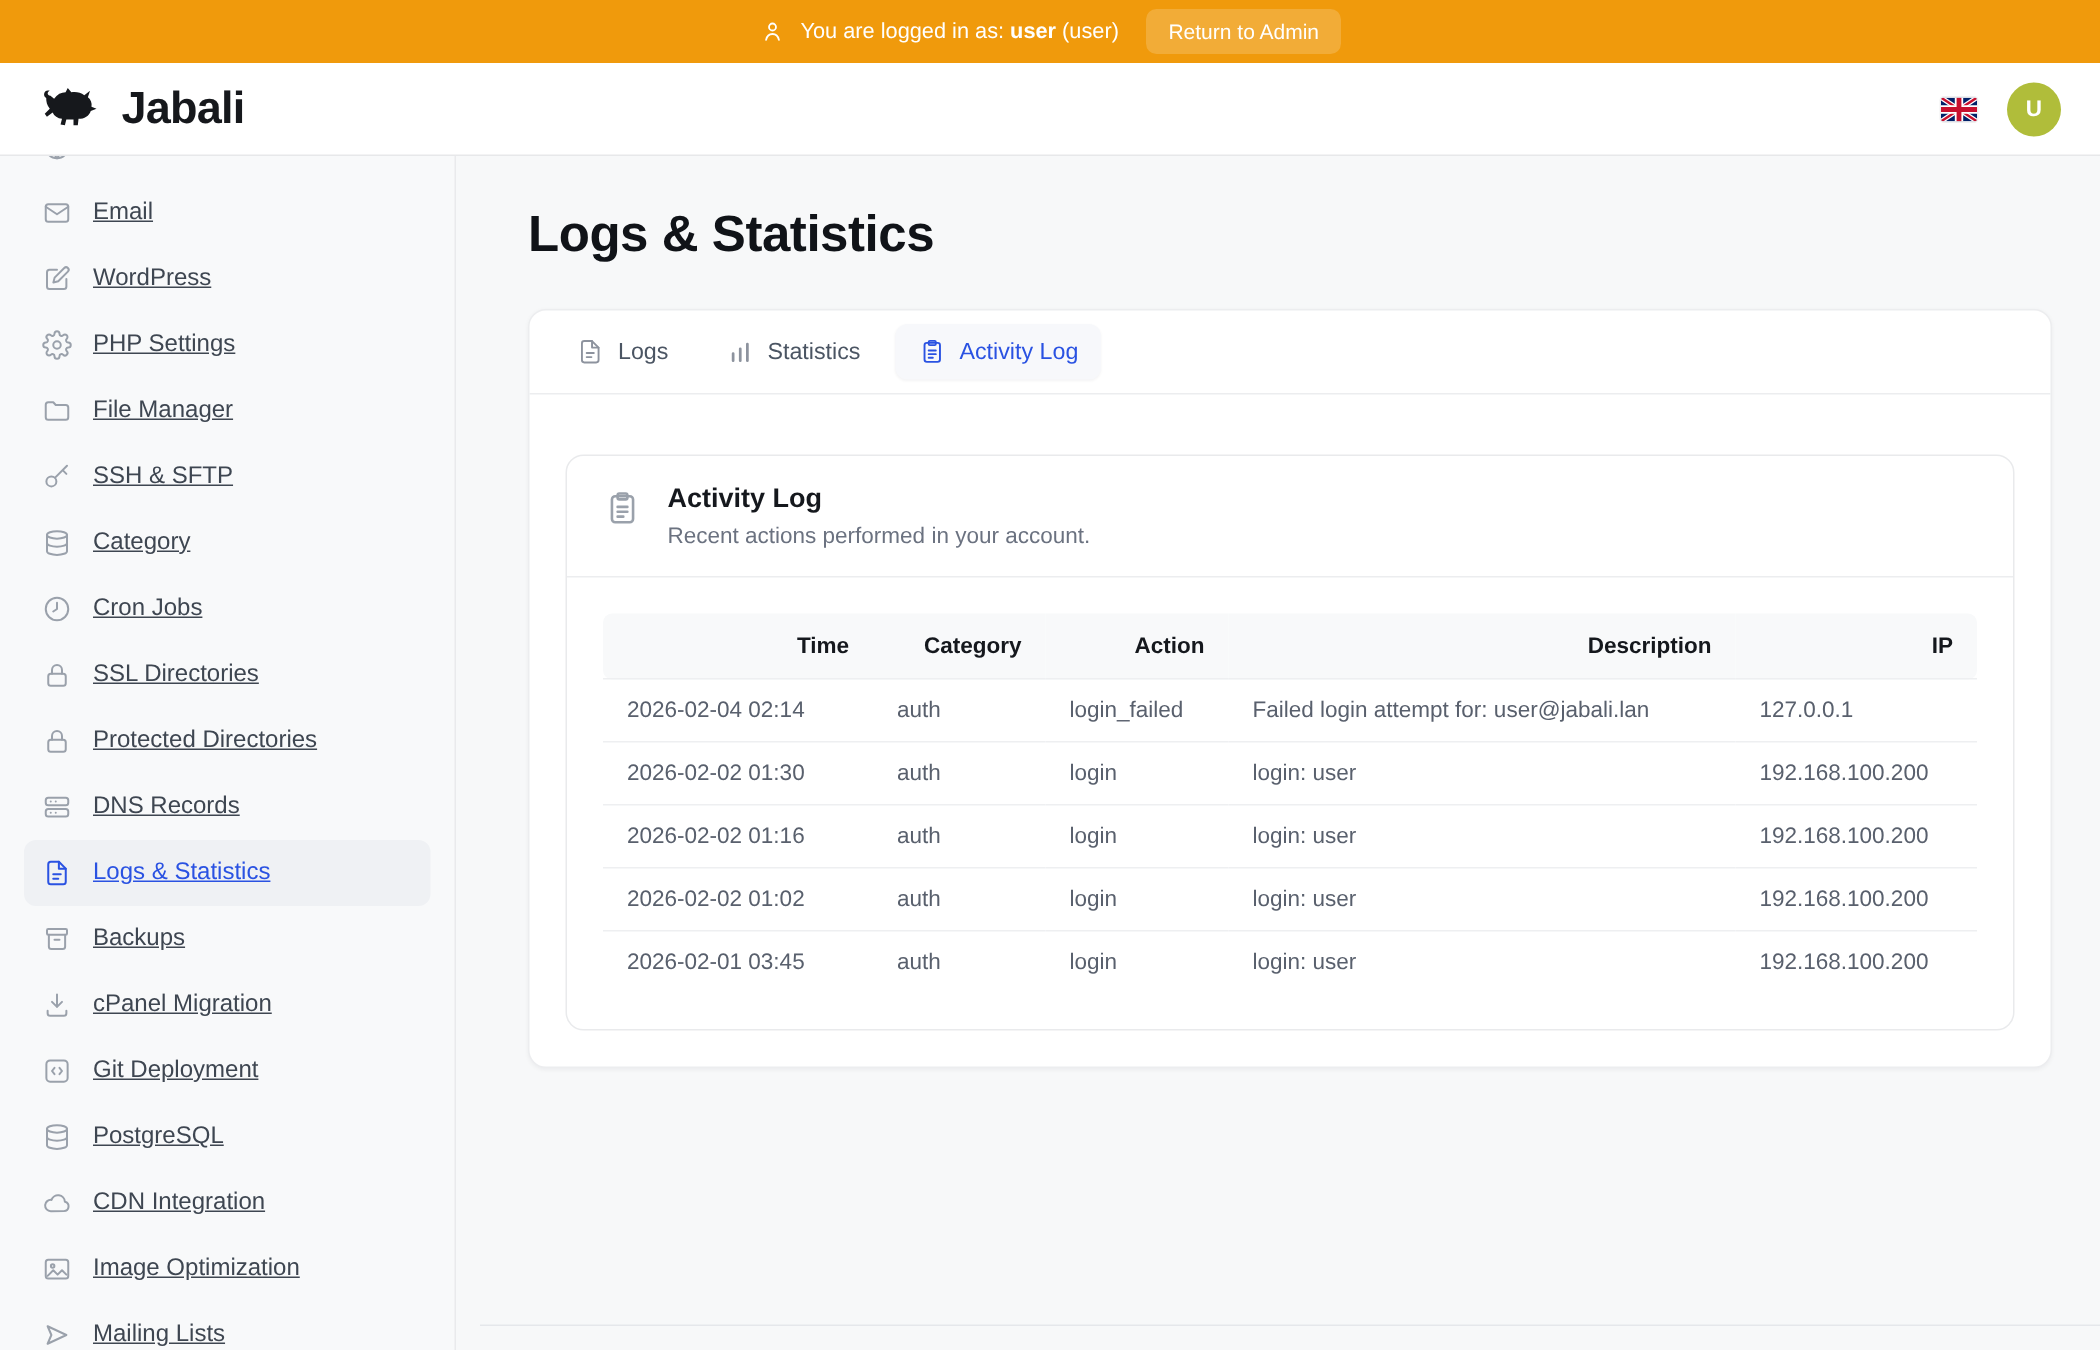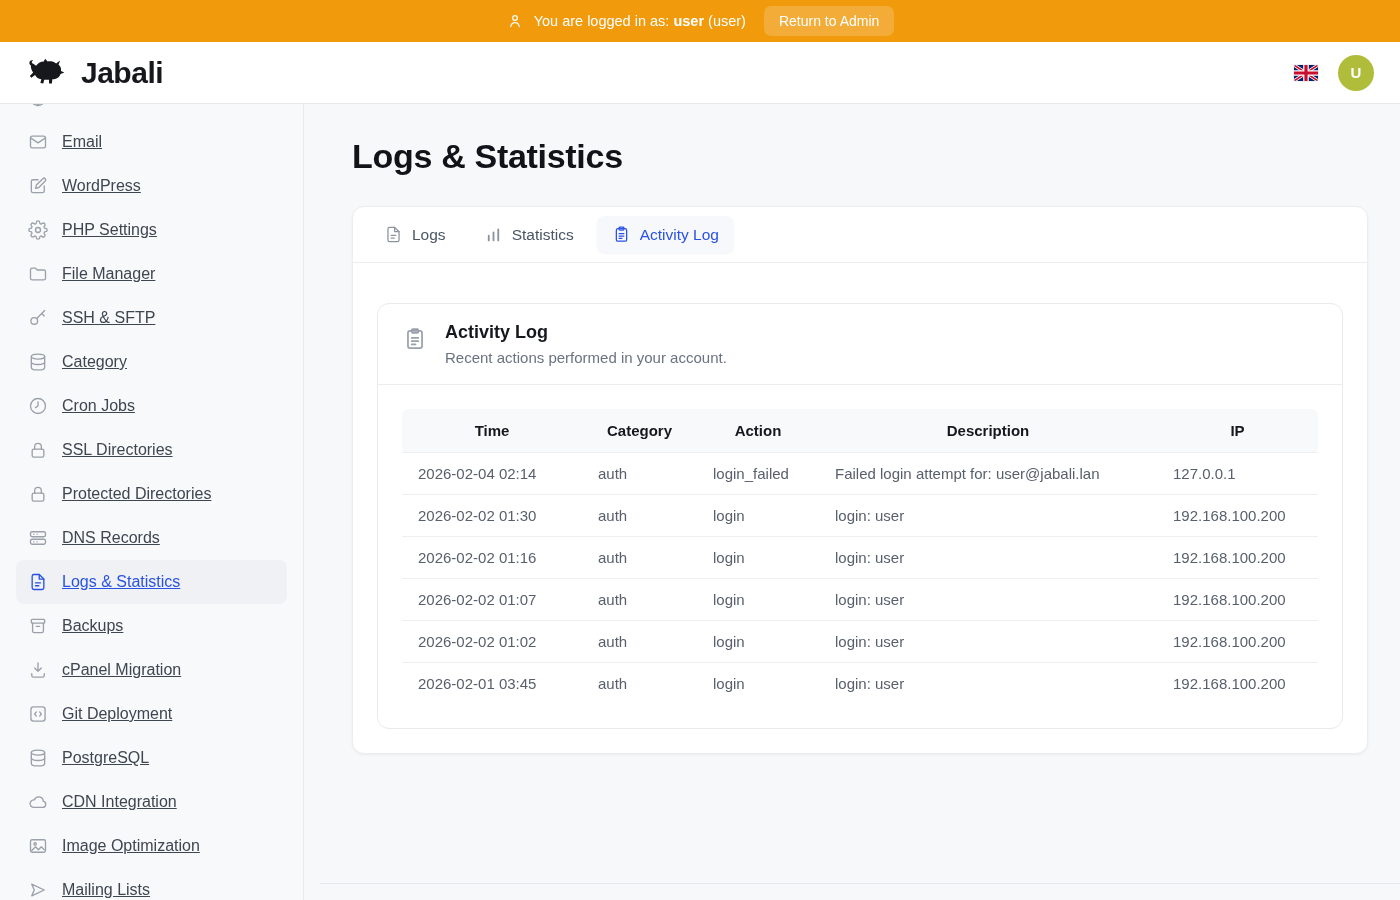--- a/index.html
+++ b/index.html
@@ -73,21 +73,21 @@
   .tab.active .icon { color:#2A52E2; }
   .card-body { padding:40px 24px 24px; }
   .panel { border:1px solid #E9EAEC; border-radius:12px; overflow:hidden; background:#fff; }
   .panel-head { display:flex; align-items:flex-start; gap:17px; padding:18px 24px; border-bottom:1px solid #ECEDEF; }
   .panel-head .icon { width:26px; height:26px; color:#9AA1AB; margin-top:4px; display:inline-flex; }
   .panel-title { font-size:18px; font-weight:700; color:#15181D; }
   .panel-sub { font-size:15px; color:#6B7280; margin-top:6px; }
   .table-wrap { padding:24px; }
   table { width:100%; border-collapse:collapse; }
   th {
-    background:#F8F9FA; text-align:center; font-size:15px; font-weight:700;
+    background:#F8F9FA; text-align:right; font-size:15px; font-weight:700;
     color:#15181D; padding:13px 16px;
   }
   th:first-child { border-radius:6px 0 0 6px; }
   th:last-child { border-radius:0 6px 6px 0; }
   td { font-size:15px; color:#59606D; padding:12px 16px; border-top:1px solid #EEEFF1; }
   .footer-line { position:absolute; left:16px; right:0; bottom:16px; border-top:1px solid #E5E7EB; }
 </style>
 </head>
 <body>
 
@@ -391,27 +391,20 @@
                     <td>192.168.100.200</td>
                   </tr>
                   <tr>
                     <td>2026-02-02 01:16</td>
                     <td>auth</td>
                     <td>login</td>
                     <td>login: user</td>
                     <td>192.168.100.200</td>
                   </tr>
                   <tr>
-                    <td>2026-02-02 01:07</td>
-                    <td>auth</td>
-                    <td>login</td>
-                    <td>login: user</td>
-                    <td>192.168.100.200</td>
-                  </tr>
-                  <tr>
                     <td>2026-02-02 01:02</td>
                     <td>auth</td>
                     <td>login</td>
                     <td>login: user</td>
                     <td>192.168.100.200</td>
                   </tr>
                   <tr>
                     <td>2026-02-01 03:45</td>
                     <td>auth</td>
                     <td>login</td>

